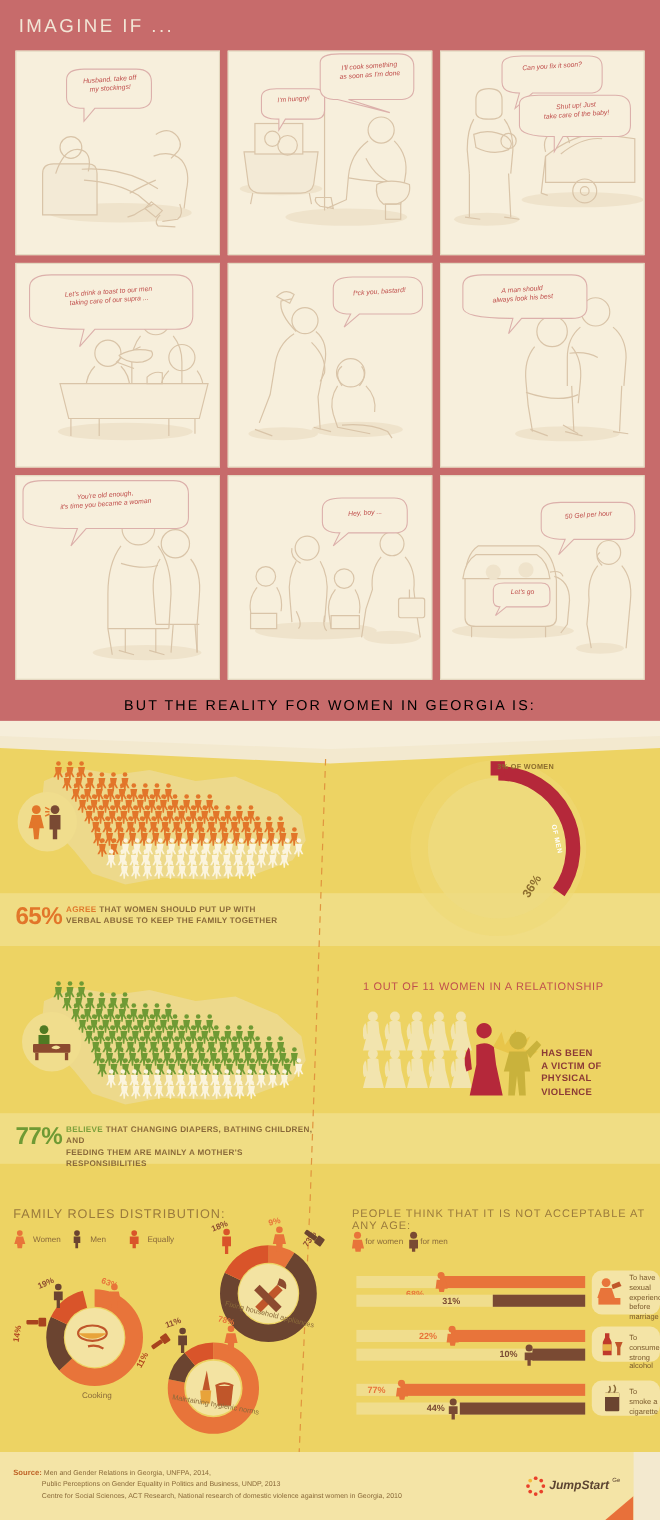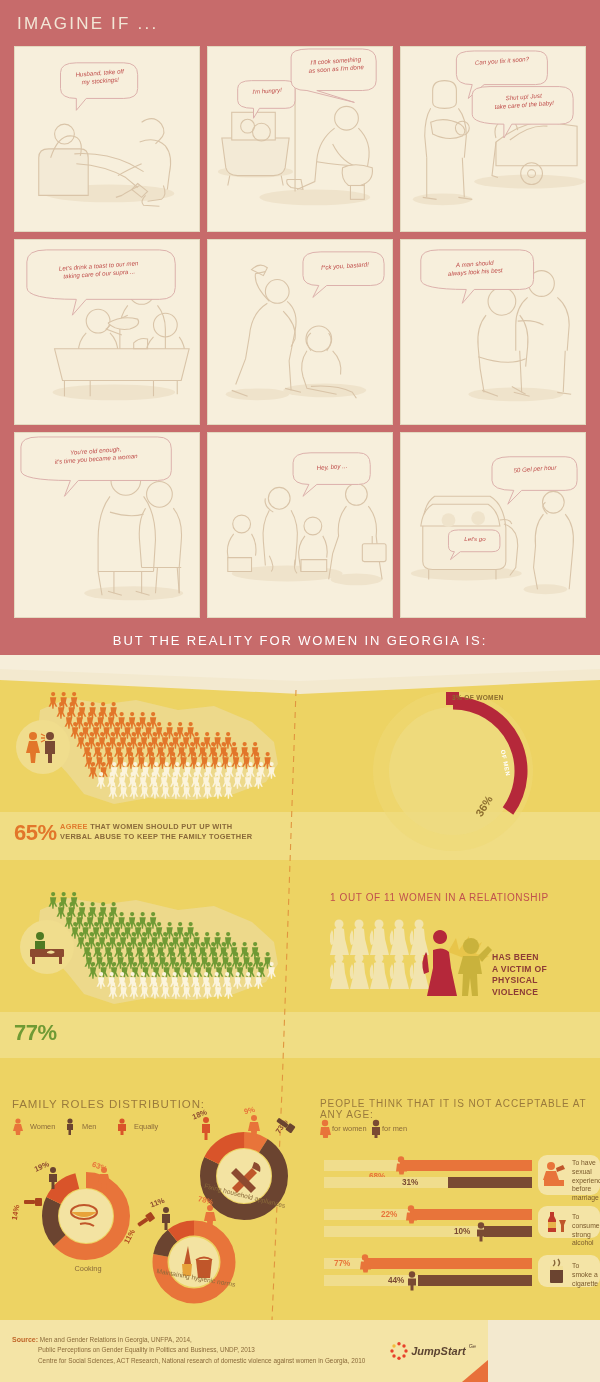--- a/index.html
+++ b/index.html
@@ -44,21 +44,21 @@
     font-style:italic;
     white-space:pre-line;
     transform:rotate(-4deg);
   }
   .reality-banner{
     position:absolute; left:0; top:626px; width:600px; height:34px;
     text-align:center;
   }
   .reality-banner span{
     display:inline-block; margin-top:7px;
-    font-size:13px; letter-spacing:1.9px; color:#ffffff; font-weight:300;
+    font-size:13px; letter-spacing:1.9px; color:#000000; font-weight:300;
   }
   .chevron{
     position:absolute; left:0; top:655px; width:600px; height:26px;
     background:#f6eeda;
     clip-path:polygon(0 0,600px 0,600px 14px,300px 26px,0 14px);
   }
 
   
   .body-yellow{
     position:absolute; left:0; top:668px; width:600px; height:652px;
@@ -133,21 +133,21 @@
   }
   .bar-cap{
     position:absolute; font-size:6.8px; color:#7a5a2c; line-height:1.3;
   }
   .cap-pill{
     position:absolute; background:#f4e4a6; border-radius:9px;
   }
 
   
   .footer{
-    position:absolute; left:0; top:1320px; width:488px; height:62px;
+    position:absolute; left:0; top:1320px; width:576px; height:62px;
     background:#f4e4a6;
   }
   .footer-txt{
     position:absolute; left:12px; top:14px;
     font-size:6.4px; line-height:1.62; color:#8a6a3a;
   }
   .footer-txt b{ color:#c0662a; font-size:7px; }
   .jump{
     position:absolute; right:12px; top:22px;
     display:flex; align-items:center; gap:3px;
@@ -1437,20 +1437,25 @@
     <svg width="40" height="34" viewBox="0 0 40 34">
       <circle cx="13" cy="6" r="4" fill="#4f7a23"></circle>
       <path d="M8 11 h10 v8 h-10 z" fill="#4f7a23"></path>
       <rect x="3" y="19" width="34" height="8" rx="1" fill="#8c4a2f"></rect>
       <rect x="5" y="27" width="3" height="7" fill="#8c4a2f"></rect>
       <rect x="32" y="27" width="3" height="7" fill="#8c4a2f"></rect>
       <path d="M20 22 q4 -3 8 0 q-2 3 -8 1 z" fill="#f2e098"></path>
     </svg>
   </div>
   <div class="big-pct" style="left:14px;top:1020px;color:#6f9a34;">77%</div>
+  <div class="pct-desc" style="left:60px;top:1022px;width:232px;">
+    <span class="hlg">BELIEVE</span>
+    <span>THAT CHANGING DIAPERS, BATHING CHILDREN, AND</span><br>
+    <span>FEEDING THEM ARE MAINLY A MOTHER'S RESPONSIBILITIES</span>
+  </div>
 
   <div class="violence-title" style="left:330px;top:892px;">1 OUT OF 11 WOMEN IN A RELATIONSHIP</div>
   <svg style="position:absolute;left:330px;top:918px;width:180px;height:82px;" viewBox="0 0 180 82">
     <g id="victim-figs">
         <g fill="#f2e4ae" transform="translate(0,0)">
           <circle cx="9" cy="6" r="4.5"></circle>
           <path d="M4 11 q5 -3 10 0 l1 10 l4 16 h-19 l4 -16 z"></path>
           <path d="M2 12 q-4 7 -1 15 l3 -1 l-1 -12 z"></path>
         </g>
         <g fill="#f2e4ae" transform="translate(20,0)">

